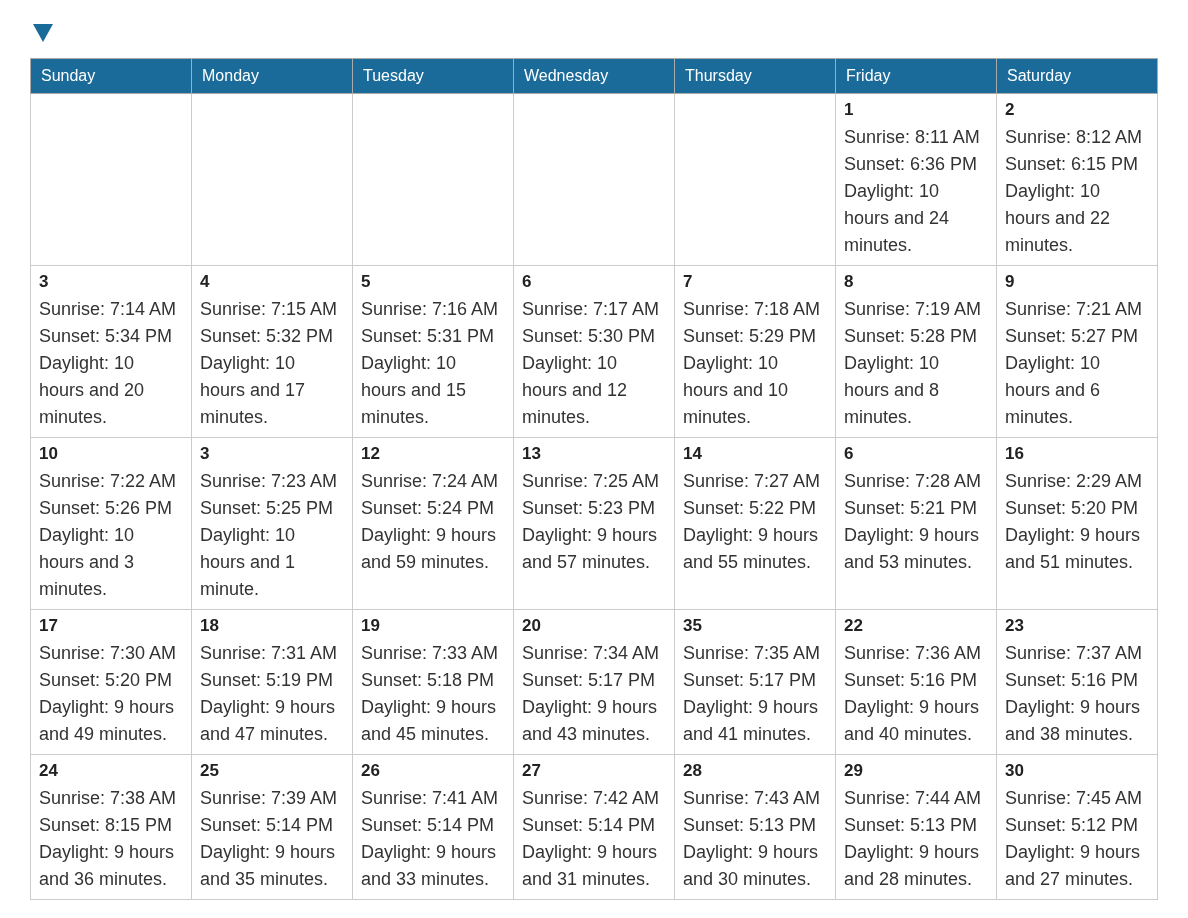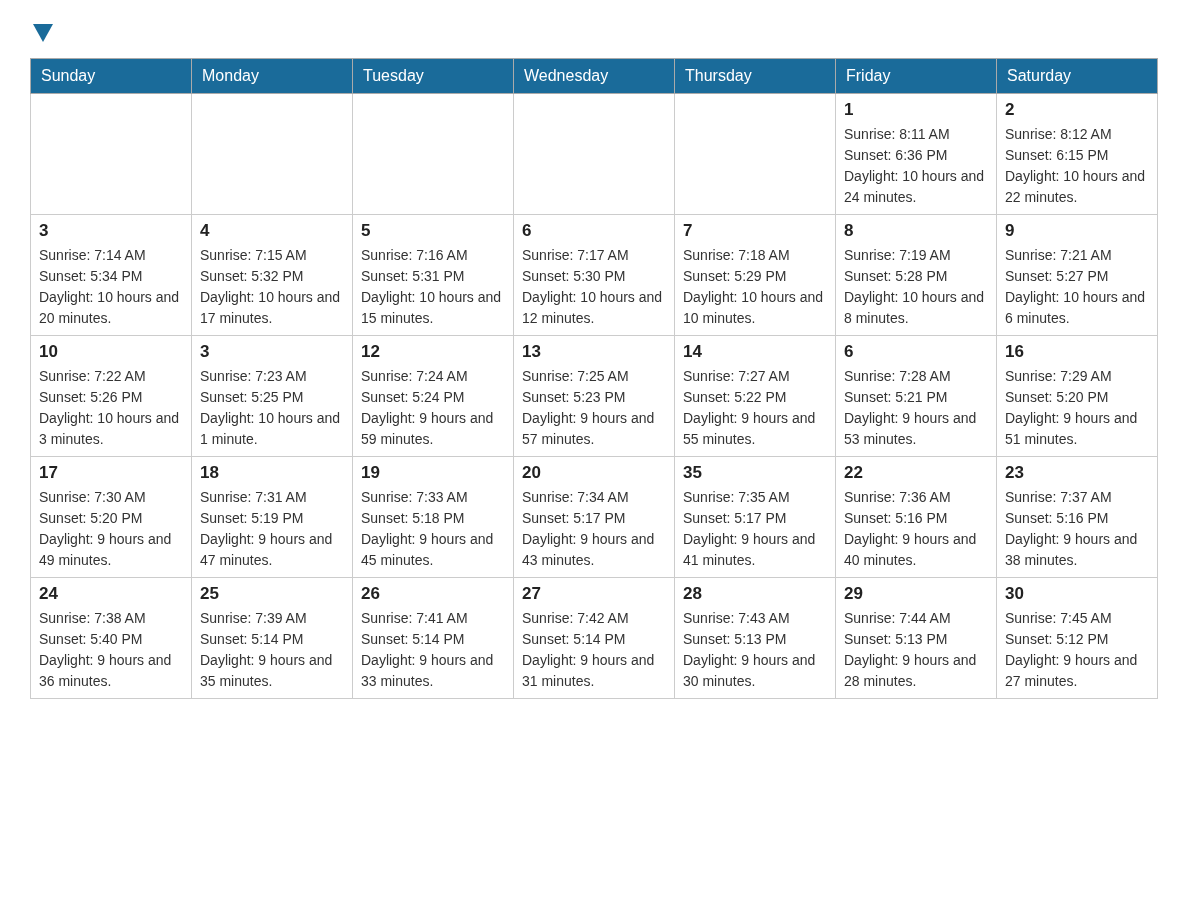--- a/index.html
+++ b/index.html
@@ -83,21 +83,21 @@
       min-height: 110px;
     }
     .day-num {
       font-size: 17px;
       font-weight: bold;
       color: #222;
       display: block;
       margin-bottom: 4px;
     }
     .day-info {
-      font-size: 14px;
+      font-size: 18px;
       line-height: 1.5;
       color: #333;
     }
     .empty-cell {
       background: #fff;
     }
     tr td { height: 120px; }
   </style>
 </head>
 <body>
@@ -239,21 +239,21 @@
         </td>
         <td>
           <span class="day-num">6</span>
           <div class="day-info">Sunrise: 7:28 AM
 Sunset: 5:21 PM
 Daylight: 9 hours
 and 53 minutes.</div>
         </td>
         <td>
           <span class="day-num">16</span>
-          <div class="day-info">Sunrise: 7:29 AM
+          <div class="day-info">Sunrise: 2:29 AM
 Sunset: 5:20 PM
 Daylight: 9 hours
 and 51 minutes.</div>
         </td>
       </tr>
       <tr>
         <td>
           <span class="day-num">17</span>
           <div class="day-info">Sunrise: 7:30 AM
 Sunset: 5:20 PM
@@ -300,21 +300,21 @@
           <div class="day-info">Sunrise: 7:37 AM
 Sunset: 5:16 PM
 Daylight: 9 hours
 and 38 minutes.</div>
         </td>
       </tr>
       <tr>
         <td>
           <span class="day-num">24</span>
           <div class="day-info">Sunrise: 7:38 AM
-Sunset: 5:40 PM
+Sunset: 8:15 PM
 Daylight: 9 hours
 and 36 minutes.</div>
         </td>
         <td>
           <span class="day-num">25</span>
           <div class="day-info">Sunrise: 7:39 AM
 Sunset: 5:14 PM
 Daylight: 9 hours
 and 35 minutes.</div>
         </td>

